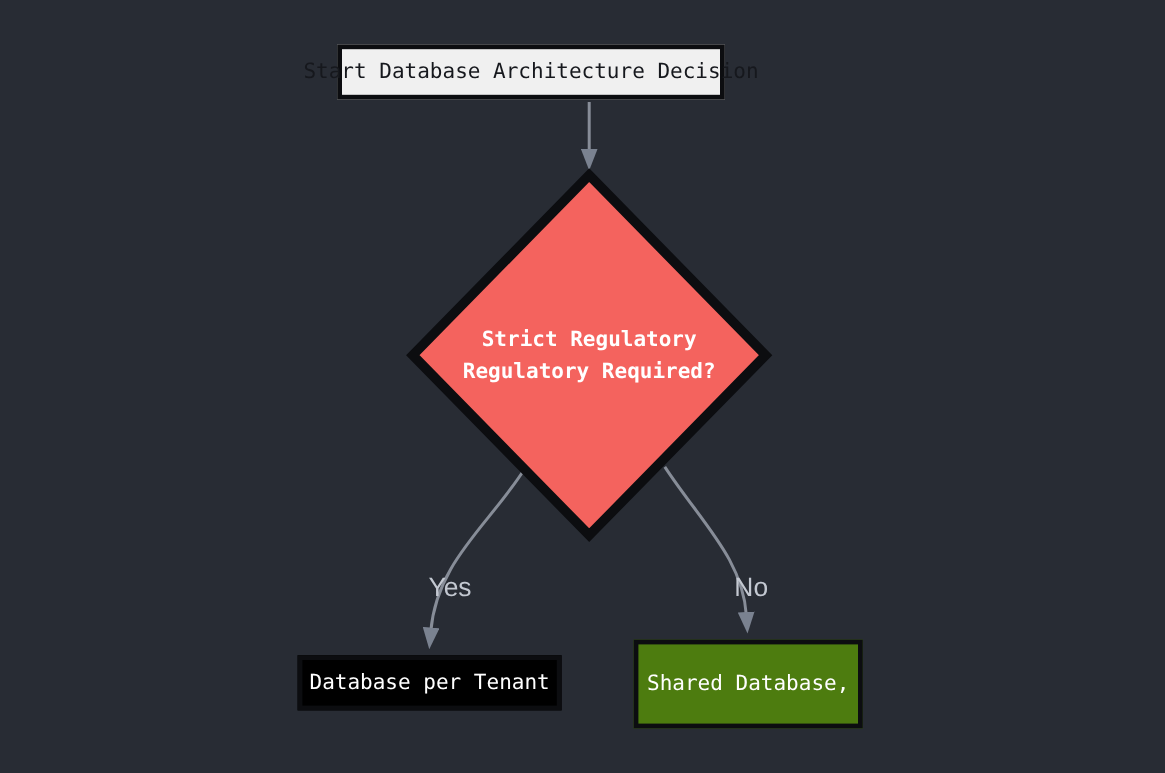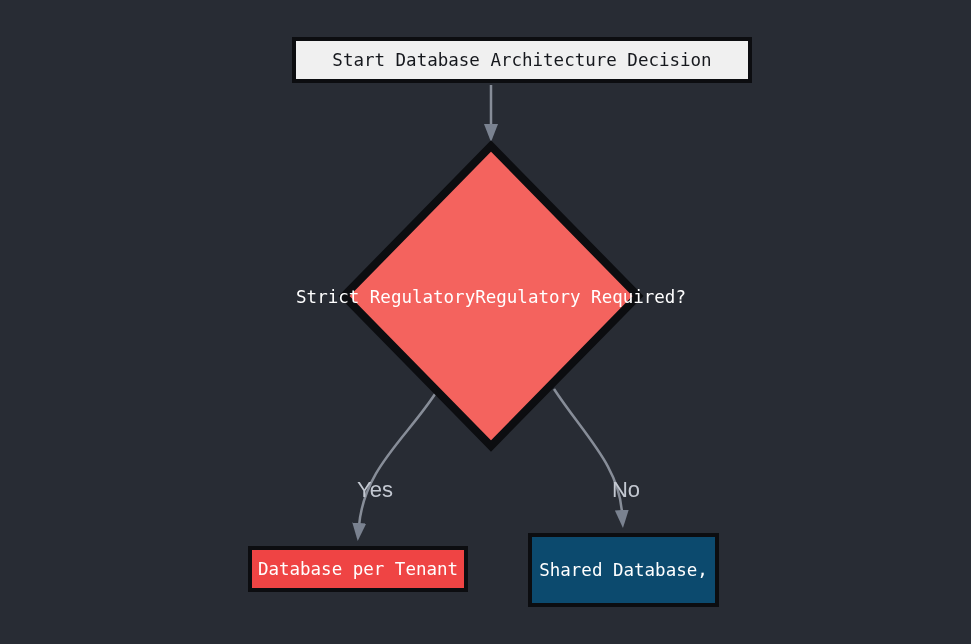--- a/index.html
+++ b/index.html
@@ -15,30 +15,30 @@
     box-sizing:border-box;
     border:4px solid #0c0d10;
     display:flex;flex-direction:column;
     align-items:center;justify-content:center;
     text-align:center;
     font-size:17.5px;
     font-weight:500;
     line-height:27px;
     white-space:nowrap;
   }
-  .node-start{left:292px;top:37px;width:460px;height:46px;}
+  .node-start{left:281px;top:37px;width:323px;height:46px;}
   .node-tenant{left:248px;top:546px;width:220px;height:46px;}
   .node-shared{left:528px;top:533px;width:191px;height:74px;}
   .diamond-label{
     position:absolute;
     left:341px;top:269px;width:300px;height:56px;
-    display:flex;flex-direction:row;
+    display:flex;flex-direction:column;
     align-items:center;justify-content:center;
     text-align:center;
-    font-size:17.5px;font-weight:400;line-height:27px;
+    font-size:17.5px;font-weight:700;line-height:27px;
     white-space:nowrap;
     pointer-events:none;
   }
   .edge-label{
     position:absolute;
     transform:translate(-50%,-50%);
     font-family:"Liberation Sans","DejaVu Sans",sans-serif;
     font-size:22px;
     font-weight:400;
   }
@@ -72,21 +72,21 @@
 
   <div class="diamond-label" style="color: rgb(255, 255, 255);">
     <span>Strict Regulatory</span>
     <span>Regulatory Required?</span>
   </div>
 
   <div class="edge-label edge-label-yes" style="color: rgb(195, 200, 209);">Yes</div>
 
   <div class="edge-label edge-label-no" style="color: rgb(195, 200, 209);">No</div>
 
-  <div class="node node-tenant" style="background: #ef4444;">
+  <div class="node node-tenant" style="background: #000000;">
     <span style="color: rgb(255, 255, 255);">Database per Tenant</span>
   </div>
 
-  <div class="node node-shared" style="color: rgb(255, 255, 255); background: #0c4a6e;">
+  <div class="node node-shared" style="color: rgb(255, 255, 255); background: #4d7c0f;">
     <span>Shared Database,</span>
   </div>
 
 </div>
 
 </body></html>

